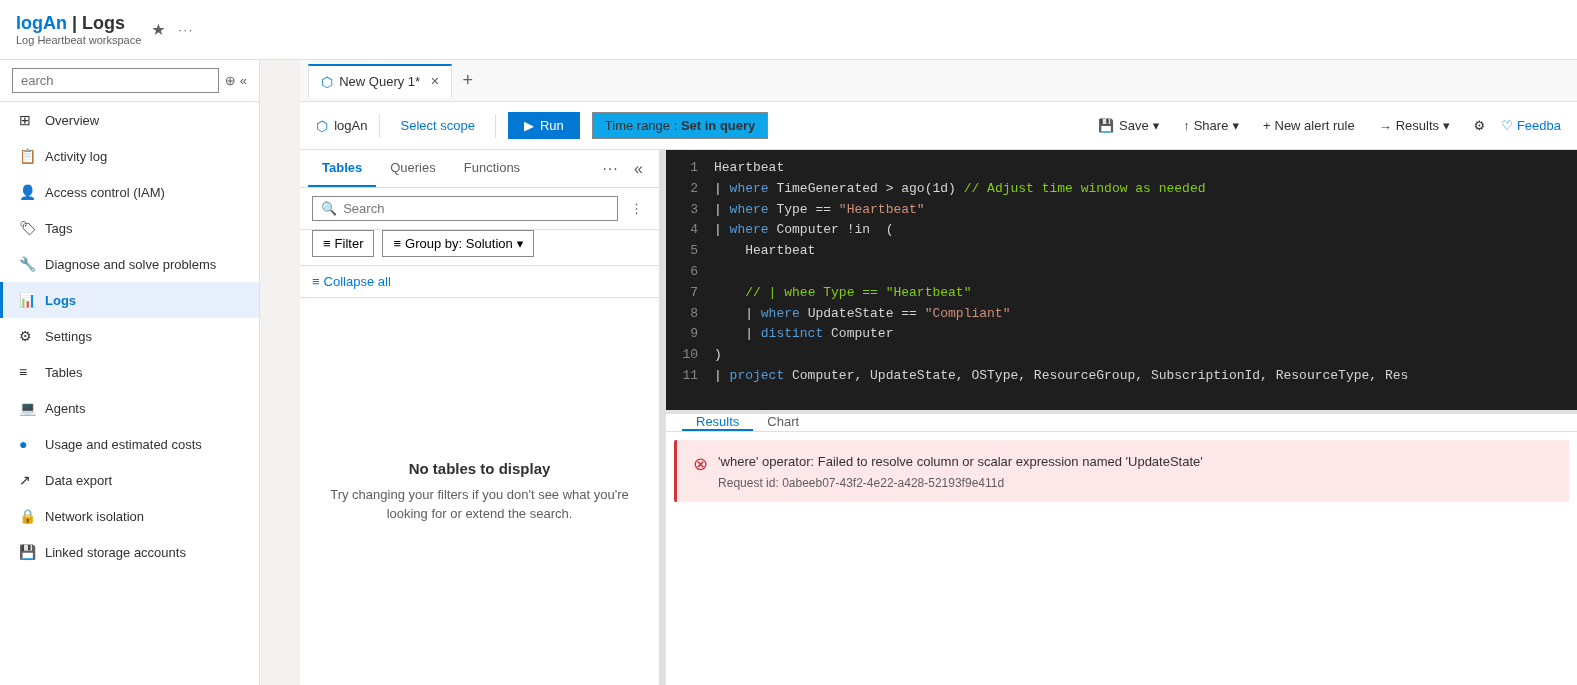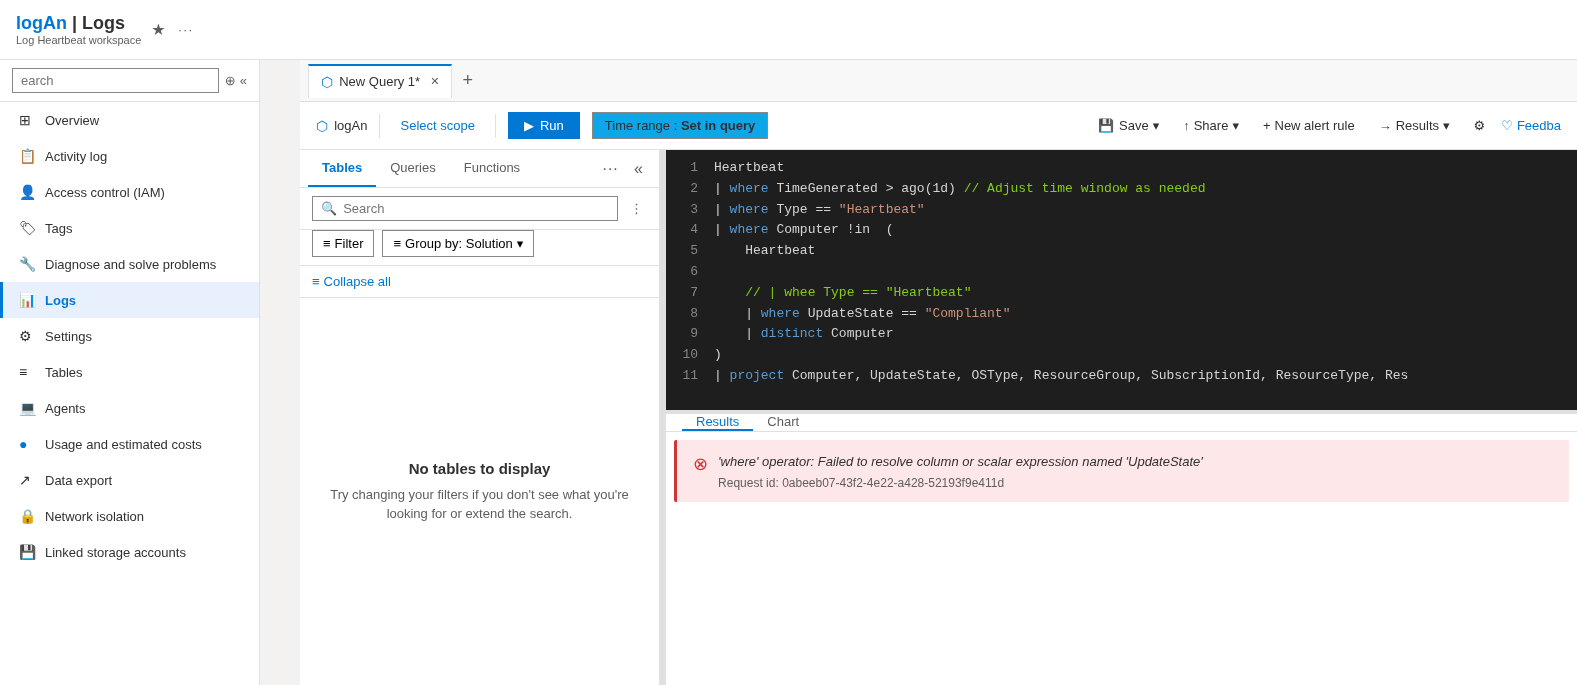--- a/index.html
+++ b/index.html
@@ -345,21 +345,21 @@
       background: #fde7e9;
       border-left: 3px solid #d13438;
       padding: 12px 16px;
       display: flex;
       align-items: flex-start;
       gap: 10px;
       margin: 8px;
       border-radius: 2px;
     }
     .error-icon { color: #d13438; font-size: 18px; flex-shrink: 0; margin-top: 1px; }
-    .error-text { color: #323130; font-size: 13px; line-height: 1.5; font-style: italic; }
+    .error-text { color: #323130; font-size: 13px; line-height: 1.5; }
     .error-request { color: #605e5c; font-size: 12px; margin-top: 4px; }
 
     
     .drag-handle {
       width: 6px;
       background: #e0e0e0;
       cursor: col-resize;
       flex-shrink: 0;
     }
 

